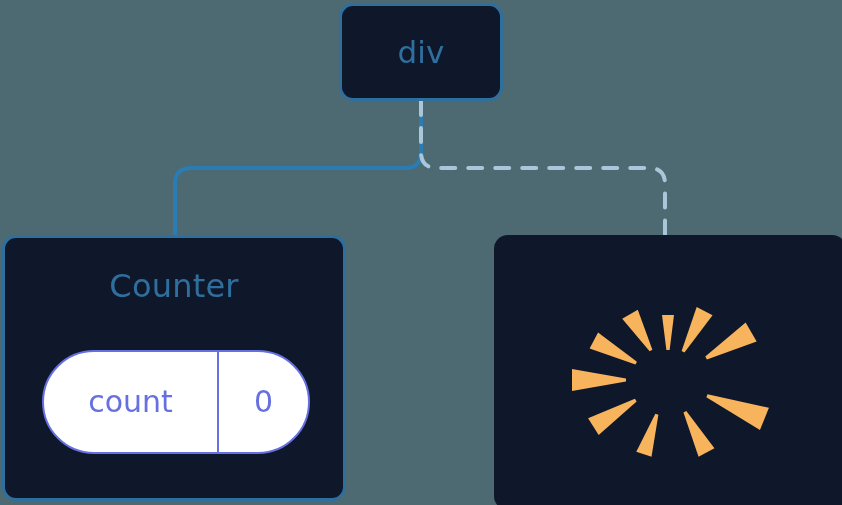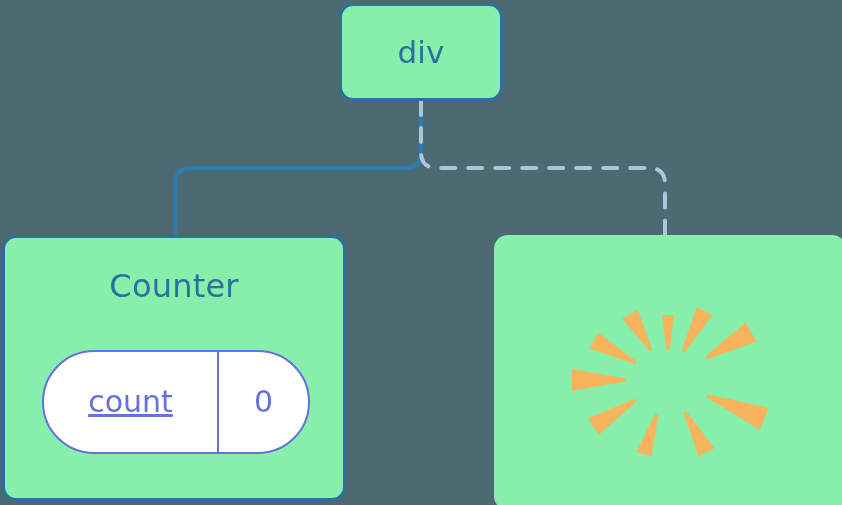--- a/index.html
+++ b/index.html
@@ -27,21 +27,21 @@
     left: 0;
     top: 0;
     width: 842px;
     height: 505px;
     pointer-events: none;
   }
 
   
   .node {
     position: absolute;
-    background: #86efac;
+    background: #0f172a;
     box-sizing: border-box;
   }
   .node.bordered {
     border: 3px solid #2e6f9e;
     border-radius: 14px;
   }
   .node.plain {
     border: none;
     border-radius: 14px;
   }
@@ -98,21 +98,20 @@
     width: 175px;
     display: flex;
     align-items: center;
     justify-content: center;
     color: #6670e0;
     font-size: 30px;
     line-height: 1;
     box-sizing: border-box;
     border-right: 2px solid #6670e0;
     user-select: none;
-    text-decoration: underline;
   }
   .pill-value {
     flex: 1;
     display: flex;
     align-items: center;
     justify-content: center;
     color: #6670e0;
     font-size: 30px;
     line-height: 1;
     user-select: none;

